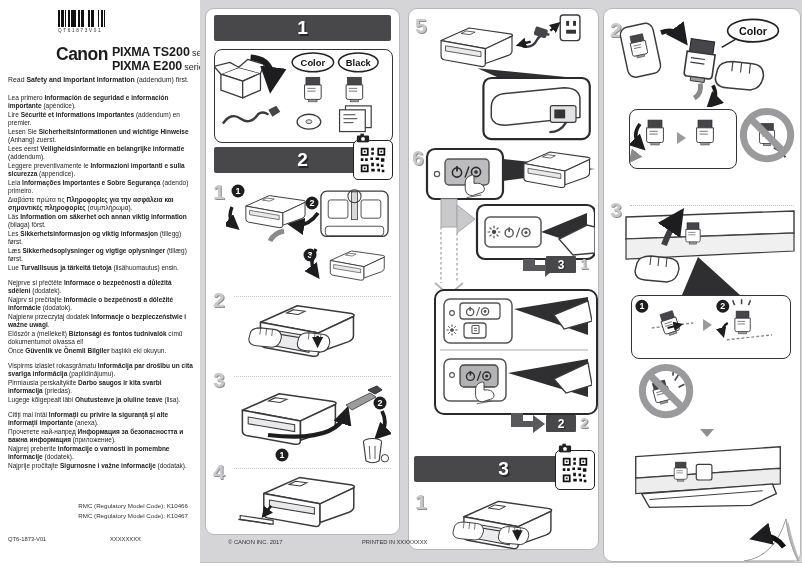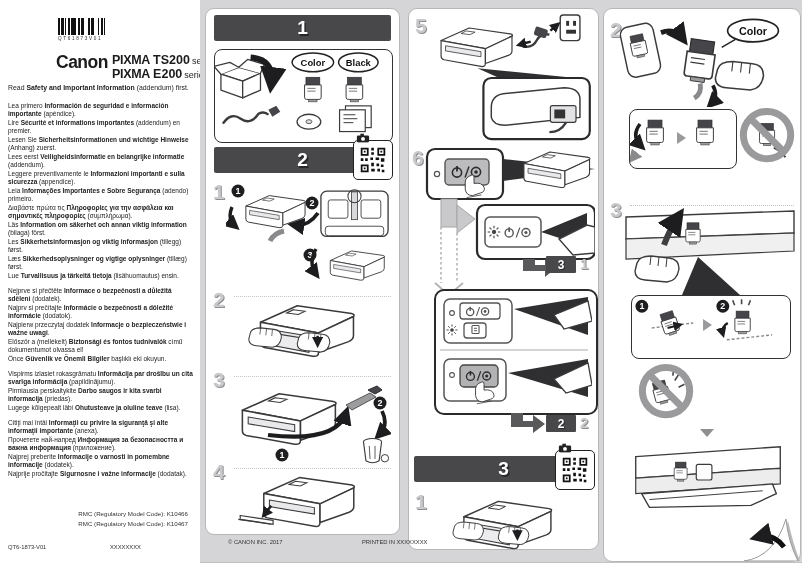--- a/index.html
+++ b/index.html
@@ -115,21 +115,21 @@
 <symbol id="sym-open" viewBox="0 0 130 64">
   <use href="#sym-printer" x="2" y="0" width="120" height="64"></use>
   <path d="M22 34 L72 42 L68 55 L20 46 Z" fill="#ececee" stroke="#3b3b3d" stroke-width="1.2"></path>
   <use href="#sym-hand" x="2" y="26" width="40" height="26"></use>
   <use href="#sym-hand" x="52" y="31" width="40" height="26"></use>
   <path d="M77 38 v8" stroke="#1d1d1f" stroke-width="2.6" fill="none" marker-end="url(#ah)"></path>
 </symbol>
 </defs>
 </svg>
 
-<div class="abs" style="left:0;top:8px;width:200px;height:427px">
+<div class="abs" style="left:0;top:0;width:200px;height:427px">
   <div class="abs barcode" style="left:58px;top:10px;width:47px;height:17px"></div>
   <div class="abs barcode-text" style="left:58px;top:28px">QT61873V01</div>
   <div class="abs brand" style="left:56px;top:44px">Canon</div>
   <div class="abs" style="left:112px;top:45px">
     <div class="prodline"><span class="pixma">PIXMA</span><span class="model">TS200</span><span class="series">series</span></div>
     <div class="prodline"><span class="pixma">PIXMA</span><span class="model">E200</span><span class="series">series</span></div>
   </div>
   <p class="abs read-first" style="left:8px;top:76px;width:188px;margin:0"><span>Read </span><span class="b">Safety and Important Information</span><span> (addendum) first.</span></p>
   <div class="abs" style="left:8px;top:94px;width:186px">
       <div class="lgroup">

